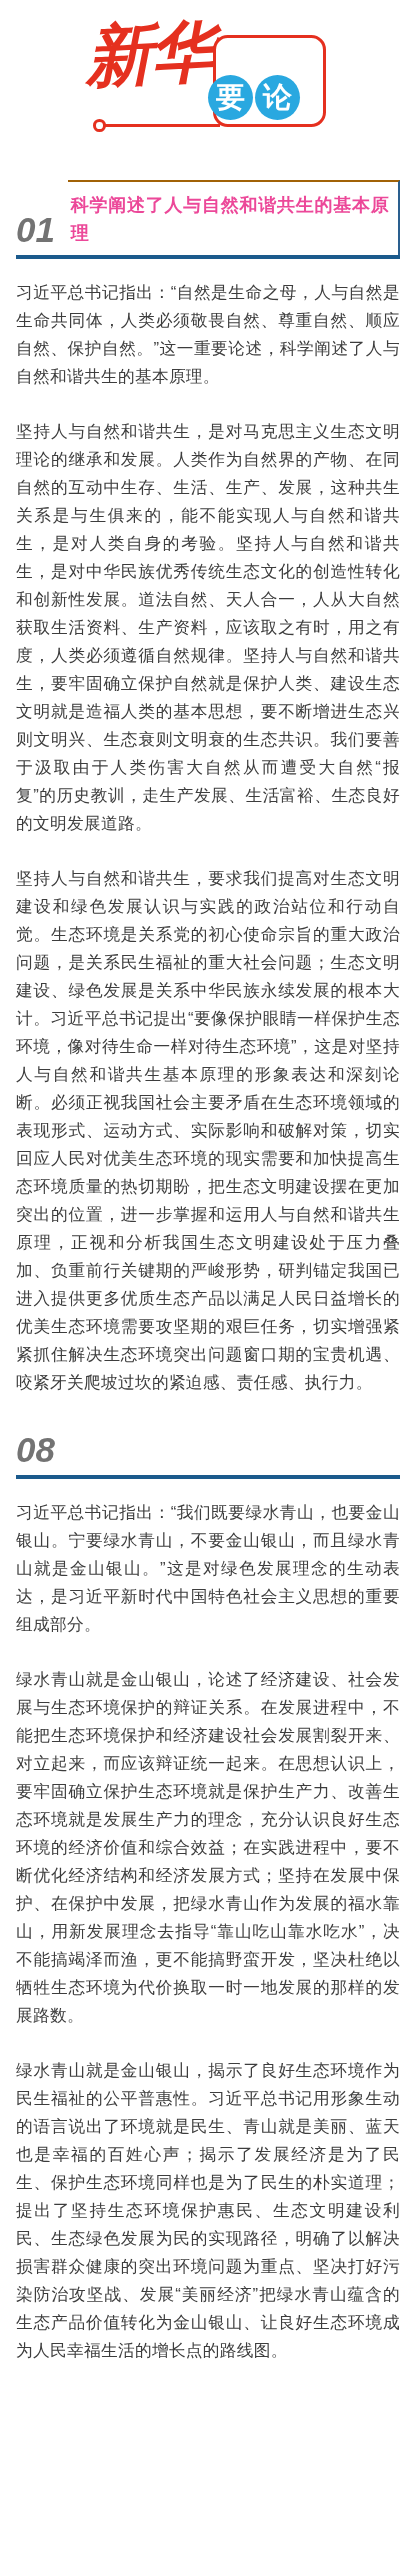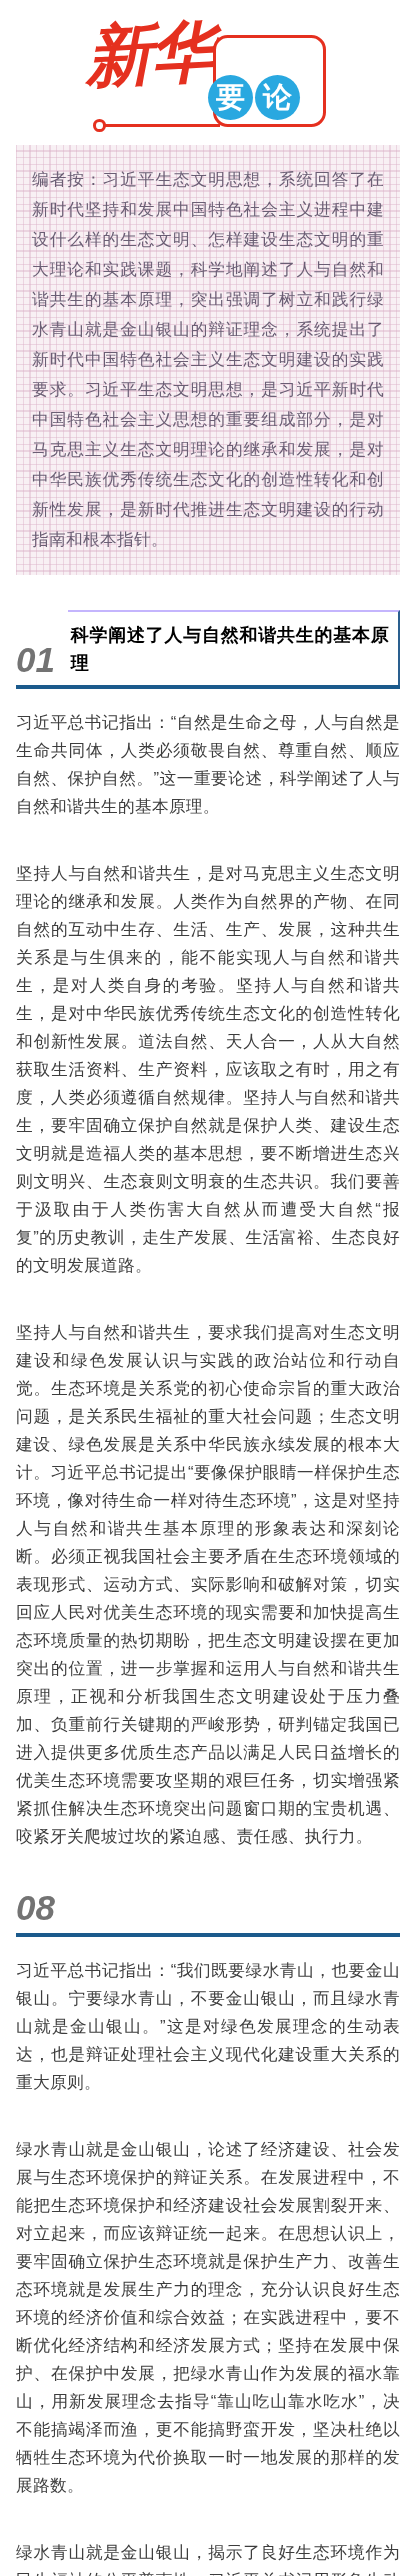--- a/index.html
+++ b/index.html
@@ -66,31 +66,31 @@
     margin:35px 16px 0;
     border-bottom:4px solid #1b5a8c;
   }
   .section-number{
     font-size:35px;font-weight:bold;font-style:italic;
     color:#737373;line-height:1;
     margin:0 13px 8px 0;
   }
   .section-title{
     flex:1;
-    border-top:2px solid #c4b5fd;
+    border-top:2px solid #a16207;
     border-right:2px solid #2a5f8f;
     padding:9.3px 9.3px 8px 2.7px;
     font-size:18px;font-weight:bold;
-    color:#000000;line-height:28px;
+    color:#ec4899;line-height:28px;
     text-align:justify;
   }
 
   
   .article p{
-    margin:39px 16px;
+    margin:27px 16px;
     font-size:16.7px;line-height:28px;
     color:#3d3d3d;
     text-align:justify;letter-spacing:0.3px;
   }
   .article p.first{margin-top:20px;}
 </style>
 </head>
 <body>
 
 <div class="page">
@@ -98,34 +98,33 @@
   <div class="masthead">
     <div class="calligraphy">新华</div>
     <div class="badge-box">
       <div class="badge-circle c1">要</div>
       <div class="badge-circle c2">论</div>
     </div>
     <div class="rule-line"></div>
     <div class="rule-dot"></div>
   </div>
 
-  <div class="editor-note">编者按：习近平生态文明思想，系统回答了在新时代坚持和发展中国特色社会主义进程中建设什么样的生态文明、怎样建设生态文明的重大理论和实践课题，科学地阐述了人与自然和谐共生的基本原理，突出强调了树立和践行绿水青山就是金山银山的辩证理念，系统提出了新时代中国特色社会主义生态文明建设的实践要求。习近平生态文明思想，是习近平新时代中国特色社会主义思想的重要组成部分，是对马克思主义生态文明理论的继承和发展，是对中华民族优秀传统生态文化的创造性转化和创新性发展，是新时代推进生态文明建设的行动指南和根本指针。</div>
 
   <div class="article">
 
     <div class="section-heading">
       <div class="section-number">01</div>
       <div class="section-title">科学阐述了人与自然和谐共生的基本原理</div>
     </div>
     <p class="first">习近平总书记指出：“自然是生命之母，人与自然是生命共同体，人类必须敬畏自然、尊重自然、顺应自然、保护自然。”这一重要论述，科学阐述了人与自然和谐共生的基本原理。</p>
     <p>坚持人与自然和谐共生，是对马克思主义生态文明理论的继承和发展。人类作为自然界的产物、在同自然的互动中生存、生活、生产、发展，这种共生关系是与生俱来的，能不能实现人与自然和谐共生，是对人类自身的考验。坚持人与自然和谐共生，是对中华民族优秀传统生态文化的创造性转化和创新性发展。道法自然、天人合一，人从大自然获取生活资料、生产资料，应该取之有时，用之有度，人类必须遵循自然规律。坚持人与自然和谐共生，要牢固确立保护自然就是保护人类、建设生态文明就是造福人类的基本思想，要不断增进生态兴则文明兴、生态衰则文明衰的生态共识。我们要善于汲取由于人类伤害大自然从而遭受大自然“报复”的历史教训，走生产发展、生活富裕、生态良好的文明发展道路。</p>
     <p>坚持人与自然和谐共生，要求我们提高对生态文明建设和绿色发展认识与实践的政治站位和行动自觉。生态环境是关系党的初心使命宗旨的重大政治问题，是关系民生福祉的重大社会问题；生态文明建设、绿色发展是关系中华民族永续发展的根本大计。习近平总书记提出“要像保护眼睛一样保护生态环境，像对待生命一样对待生态环境”，这是对坚持人与自然和谐共生基本原理的形象表达和深刻论断。必须正视我国社会主要矛盾在生态环境领域的表现形式、运动方式、实际影响和破解对策，切实回应人民对优美生态环境的现实需要和加快提高生态环境质量的热切期盼，把生态文明建设摆在更加突出的位置，进一步掌握和运用人与自然和谐共生原理，正视和分析我国生态文明建设处于压力叠加、负重前行关键期的严峻形势，研判锚定我国已进入提供更多优质生态产品以满足人民日益增长的优美生态环境需要攻坚期的艰巨任务，切实增强紧紧抓住解决生态环境突出问题窗口期的宝贵机遇、咬紧牙关爬坡过坎的紧迫感、责任感、执行力。</p>
 
     <div class="section-heading">
       <div class="section-number">08</div>
     </div>
-    <p class="first">习近平总书记指出：“我们既要绿水青山，也要金山银山。宁要绿水青山，不要金山银山，而且绿水青山就是金山银山。”这是对绿色发展理念的生动表达，也是辩证处理社会主义现代化建设重大关系的重大原则。</p>
+    <p class="first">习近平总书记指出：“我们既要绿水青山，也要金山银山。宁要绿水青山，不要金山银山，而且绿水青山就是金山银山。”这是对绿色发展理念的生动表达，是习近平新时代中国特色社会主义思想的重要组成部分。</p>
     <p>绿水青山就是金山银山，论述了经济建设、社会发展与生态环境保护的辩证关系。在发展进程中，不能把生态环境保护和经济建设社会发展割裂开来、对立起来，而应该辩证统一起来。在思想认识上，要牢固确立保护生态环境就是保护生产力、改善生态环境就是发展生产力的理念，充分认识良好生态环境的经济价值和综合效益；在实践进程中，要不断优化经济结构和经济发展方式；坚持在发展中保护、在保护中发展，把绿水青山作为发展的福水靠山，用新发展理念去指导“靠山吃山靠水吃水”，决不能搞竭泽而渔，更不能搞野蛮开发，坚决杜绝以牺牲生态环境为代价换取一时一地发展的那样的发展路数。</p>
     <p>绿水青山就是金山银山，揭示了良好生态环境作为民生福祉的公平普惠性。习近平总书记用形象生动的语言说出了环境就是民生、青山就是美丽、蓝天也是幸福的百姓心声；揭示了发展经济是为了民生、保护生态环境同样也是为了民生的朴实道理；提出了坚持生态环境保护惠民、生态文明建设利民、生态绿色发展为民的实现路径，明确了以解决损害群众健康的突出环境问题为重点、坚决打好污染防治攻坚战、发展“美丽经济”把绿水青山蕴含的生态产品价值转化为金山银山、让良好生态环境成为人民幸福生活的增长点的路线图。</p>
 
   </div>
 </div>
 
 
 </body></html>

